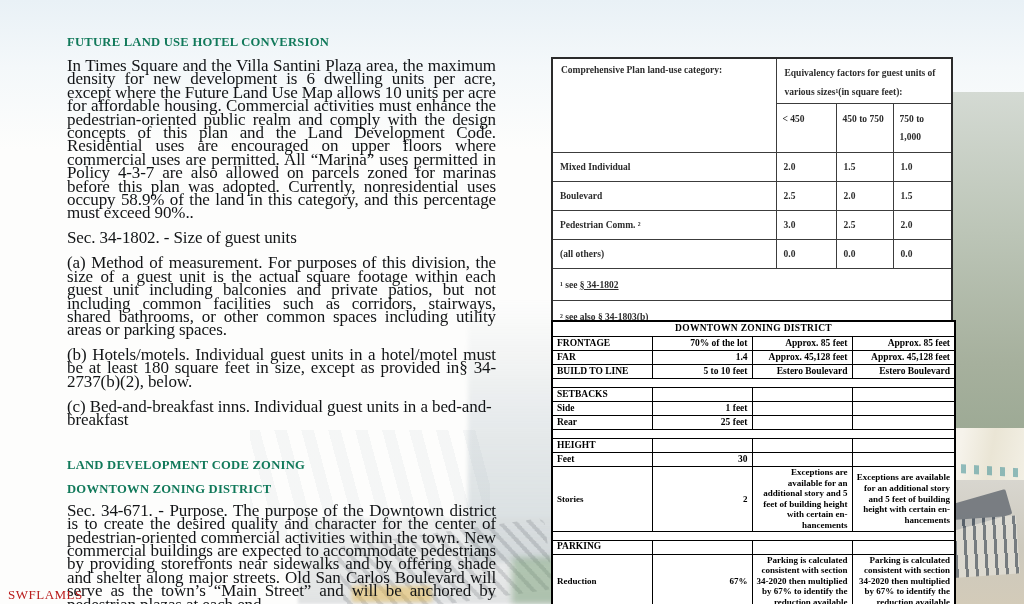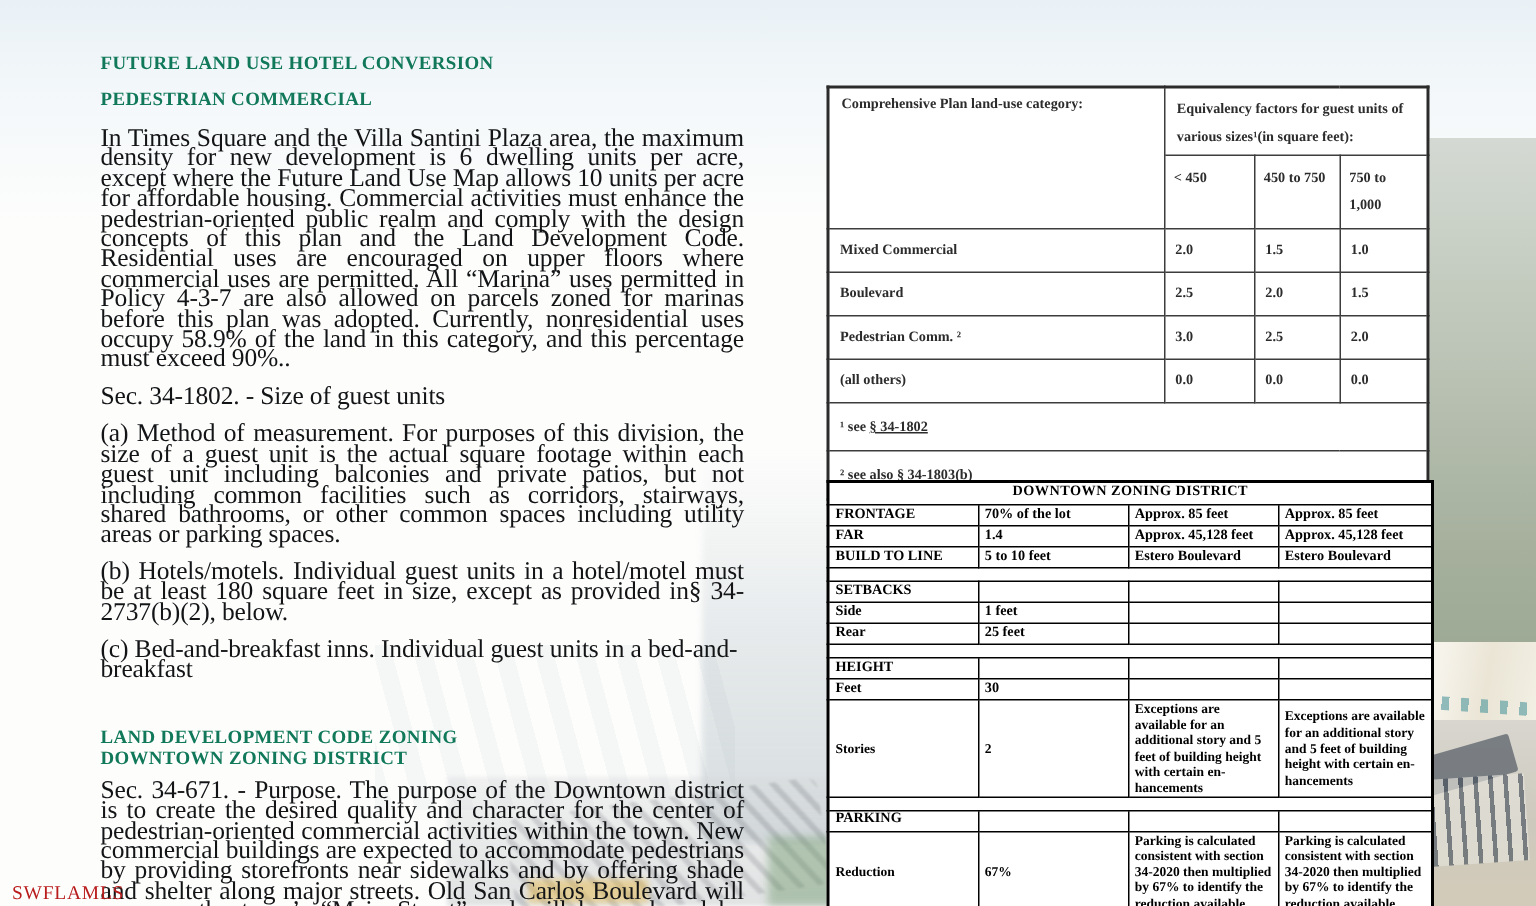--- a/index.html
+++ b/index.html
@@ -38,21 +38,21 @@
 
   .watermark{position:absolute;left:8px;top:587px;z-index:3;
     font-size:13px;color:#b91c1c;letter-spacing:.5px;}
 
   
   .leftcol{position:absolute;left:67px;top:35px;width:429px;z-index:2;color:#121416;}
   .leftcol .gh{margin:0;font-size:12.6px;font-weight:bold;color:#11795a;
     letter-spacing:.25px;line-height:14px;}
   .leftcol .gh.h1{margin-bottom:10px;}
   .leftcol .gh.h2{margin-bottom:12px;}
-  .leftcol .gh.h3{margin-bottom:0;}
+  .leftcol .gh.h3{margin-bottom:10px;}
   .leftcol .gh.h4{margin-bottom:8px;}
   .leftcol p{margin:0;font-size:17px;line-height:13.4px;letter-spacing:-0.1px;
     text-align:justify;}
   .p1{margin-bottom:11px !important;}
   .sec{margin-bottom:12px !important;text-align:left !important;}
   .pa{margin-bottom:11px !important;}
   .pb{margin-bottom:12px !important;}
   .pc{margin-bottom:31px !important;text-align:left !important;}
 
   
@@ -70,21 +70,21 @@
 
   
   .zoning{position:absolute;left:551px;top:320px;width:403px;z-index:2;
     table-layout:fixed;border:2px solid #000;color:#000;font-size:9.5px;}
   .zoning td{border:1px solid #000;padding:0 4px;line-height:1.2;}
   .zoning .title-cell{height:14px;text-align:center;font-weight:bold;letter-spacing:.3px;}
   .zoning tr.norm td{height:13px;}
   .zoning tr.tall td{height:52px;vertical-align:middle;font-size:9px;line-height:1.18;}
   .zoning tr.spacer td{height:8px;padding:0;}
   .zoning .lbl{font-weight:bold;text-align:left;}
-  .zoning .val,.zoning .c3,.zoning .c4{text-align:left;font-weight:bold;}
+  .zoning .val,.zoning .c3,.zoning .c4{text-align:right;font-weight:bold;}
 </style>
 </head>
 <body>
 
 <div class="stage">
 
   <div class="bg bg-sky"></div>
   <div class="bg bg-ocean"></div>
   <div class="bg bg-sand"></div>
   <div class="bg bg-cabanas"></div>
@@ -93,21 +93,20 @@
   <div class="bg bg-facade"></div>
   <div class="bg bg-mid"></div>
   <div class="bg bg-faint-structures"></div>
   <div class="bg bg-pave"></div>
   <div class="bg bg-cars"></div>
   <div class="bg bg-roof-orange"></div>
   <div class="bg bg-green-strip"></div>
 
   <div class="leftcol">
     <div class="gh h1">FUTURE LAND USE HOTEL CONVERSION</div>
-    <div class="gh h2">PEDESTRIAN COMMERCIAL</div>
     <p class="p1">In Times Square and the Villa Santini Plaza area, the maximum density for new development is 6 dwelling units per acre, except where the Future Land Use Map allows 10 units per acre for affordable housing. Commercial activities must enhance the pedestrian-oriented public realm and comply with the design concepts of this plan and the Land Development Code. Residential uses are encouraged on upper floors where commercial uses are permitted. All “Marina” uses permitted in Policy 4-3-7 are also allowed on parcels zoned for marinas before this plan was adopted. Currently, nonresidential uses occupy 58.9% of the land in this category, and this percentage must exceed 90%..</p>
     <p class="sec">Sec. 34-1802. - Size of guest units</p>
     <p class="pa">(a) Method of measurement. For purposes of this division, the size of a guest unit is the actual square footage within each guest unit including balconies and private patios, but not including common facilities such as corridors, stairways, shared bathrooms, or other common spaces including utility areas or parking spaces.</p>
     <p class="pb">(b) Hotels/motels. Individual guest units in a hotel/motel must be at least 180 square feet in size, except as provided in§ 34-2737(b)(2), below.</p>
     <p class="pc">(c) Bed-and-breakfast inns. Individual guest units in a bed-and-breakfast</p>
     <div class="gh h3">LAND DEVELOPMENT CODE ZONING</div>
     <div class="gh h4">DOWNTOWN ZONING DISTRICT</div>
     <p>Sec. 34-671. - Purpose. The purpose of the Downtown district is to create the desired quality and character for the center of pedestrian-oriented commercial activities within the town. New commercial buildings are expected to accommodate pedestrians by providing storefronts near sidewalks and by offering shade and shelter along major streets. Old San Carlos Boulevard will serve as the town’s “Main Street” and will be anchored by pedestrian plazas at each end.</p>
   </div>
 
@@ -124,21 +123,21 @@
         <th colspan="3" class="grp-h">Equivalency factors for guest units of various sizes¹(in square feet):</th>
       </tr>
       <tr>
         <th class="sub-h">&lt; 450</th>
         <th class="sub-h">450 to 750</th>
         <th class="sub-h">750 to 1,000</th>
       </tr>
     </thead>
     <tbody>
         <tr>
-          <td class="cat">Mixed Commercial</td>
+          <td class="cat">Mixed Individual</td>
           <td class="num">2.0</td>
           <td class="num">1.5</td>
           <td class="num">1.0</td>
         </tr>
         <tr>
           <td class="cat">Boulevard</td>
           <td class="num">2.5</td>
           <td class="num">2.0</td>
           <td class="num">1.5</td>
         </tr>

